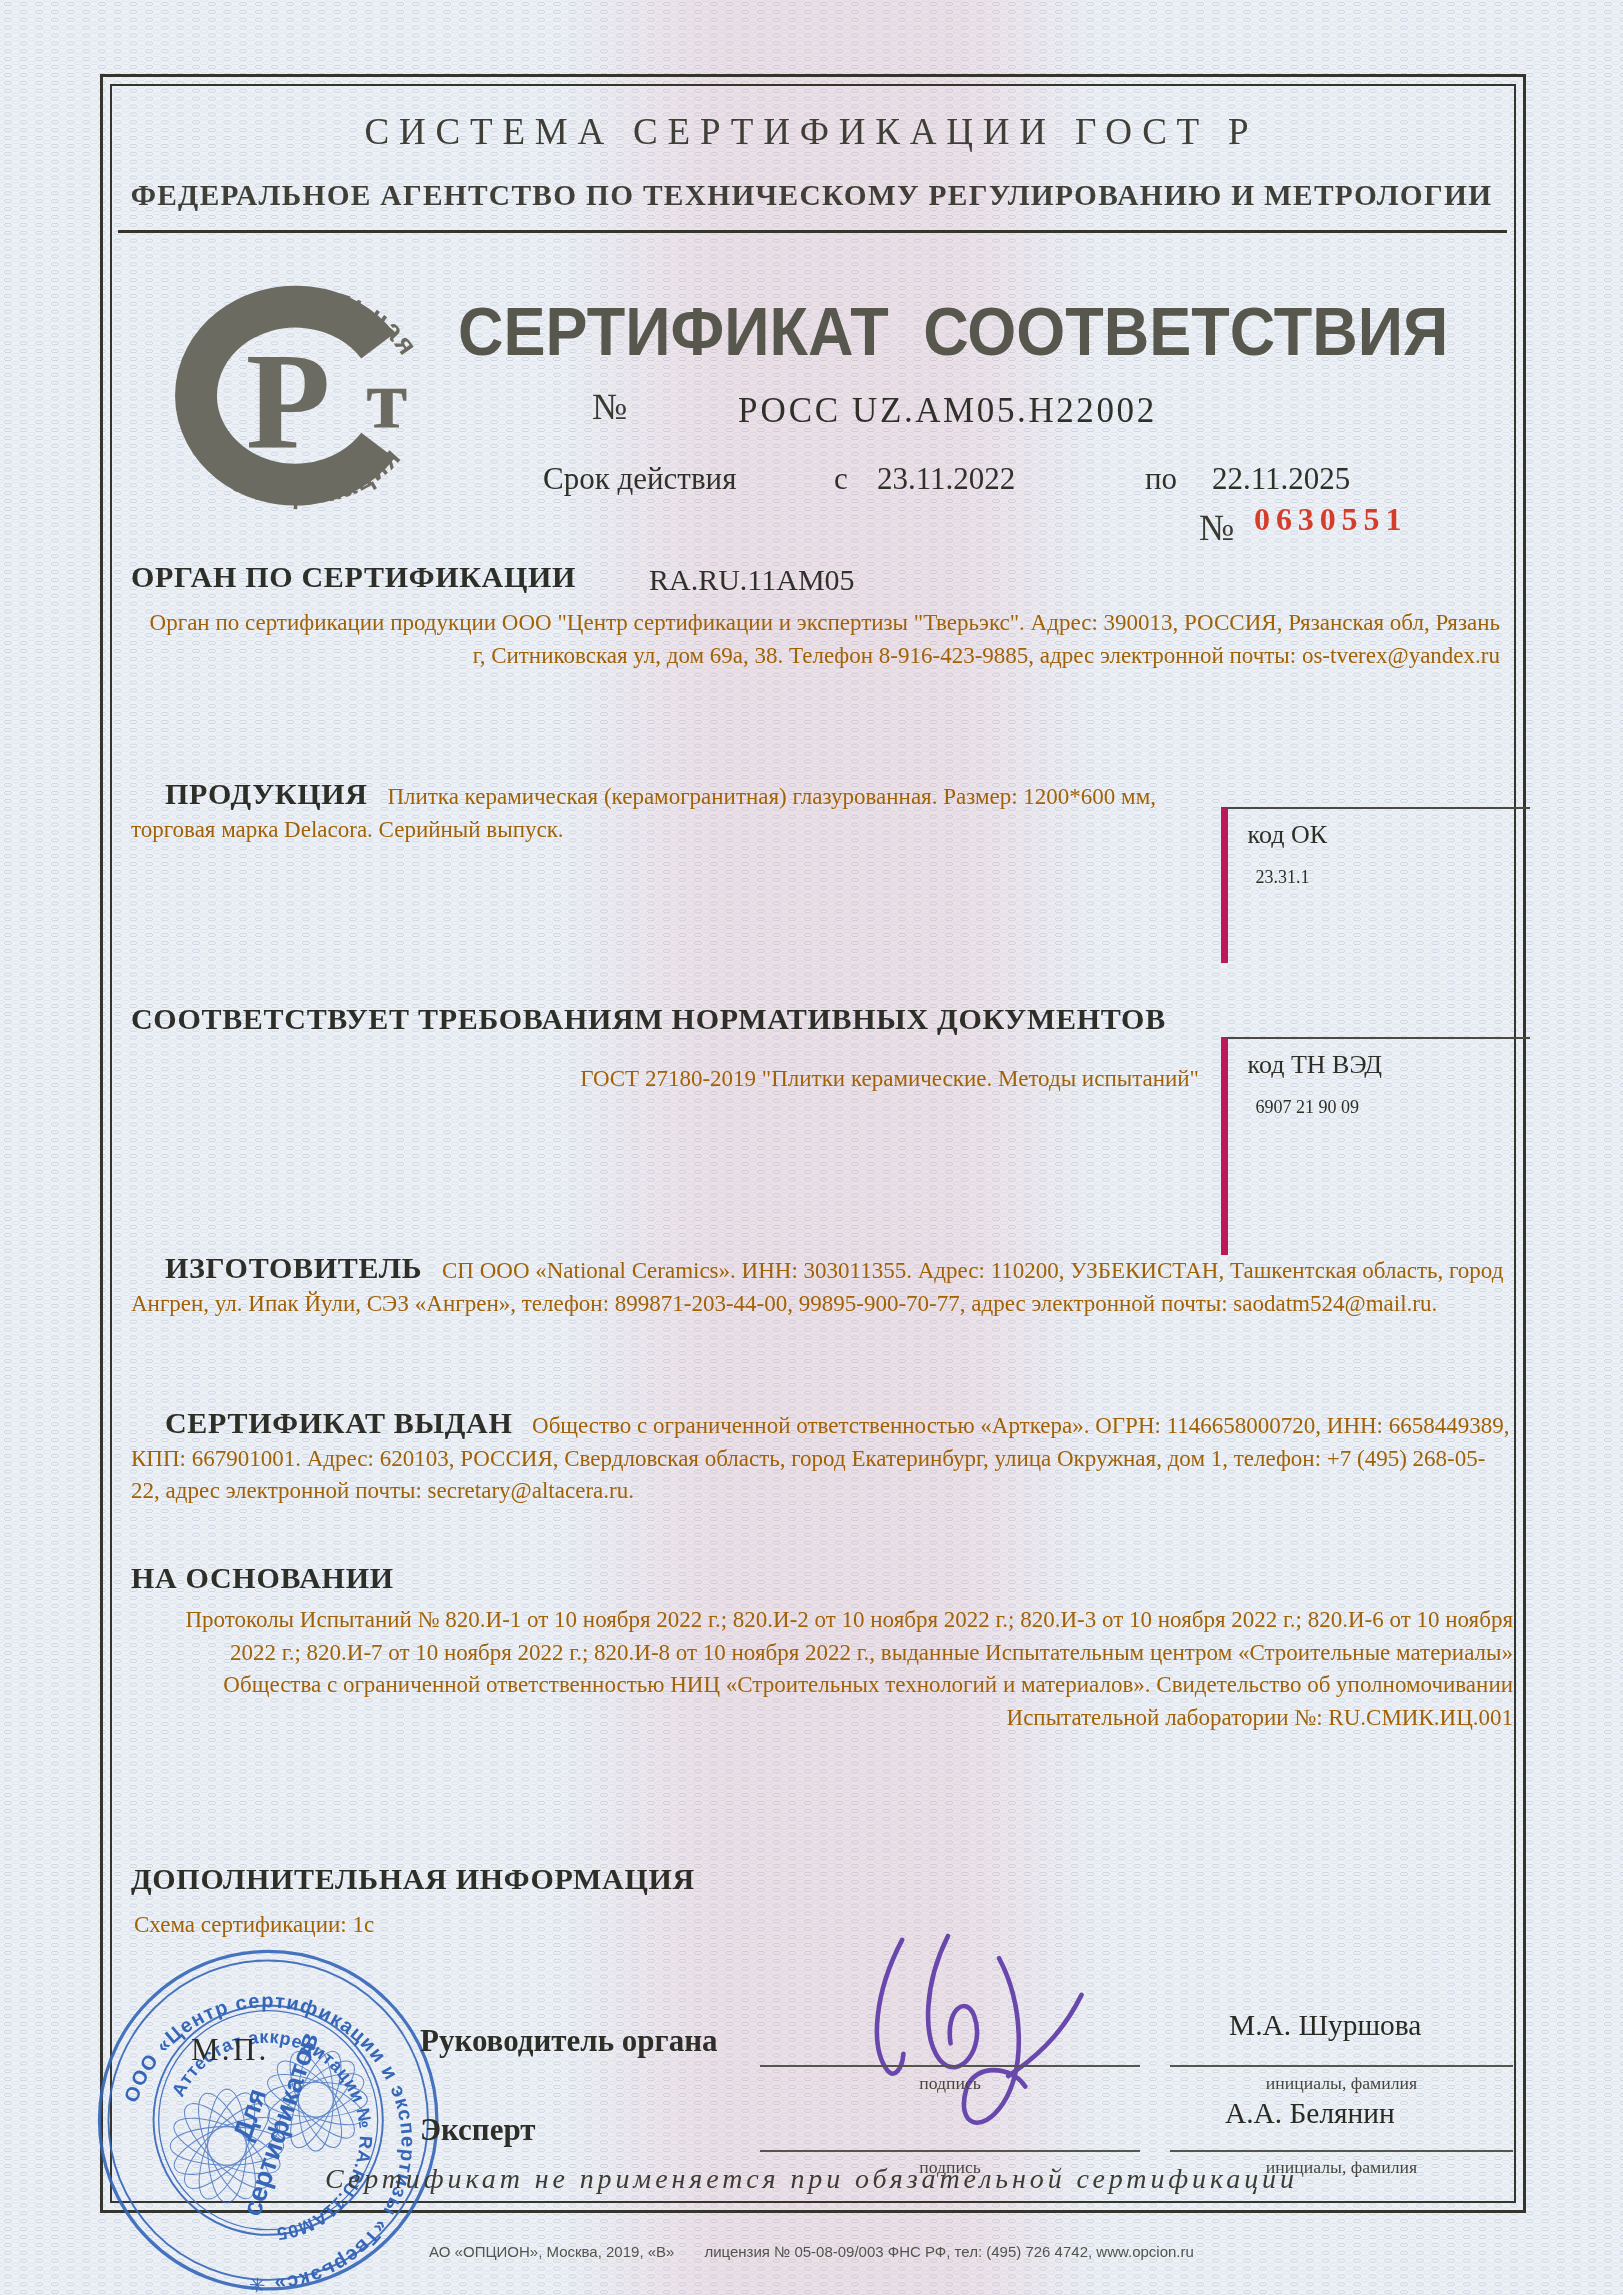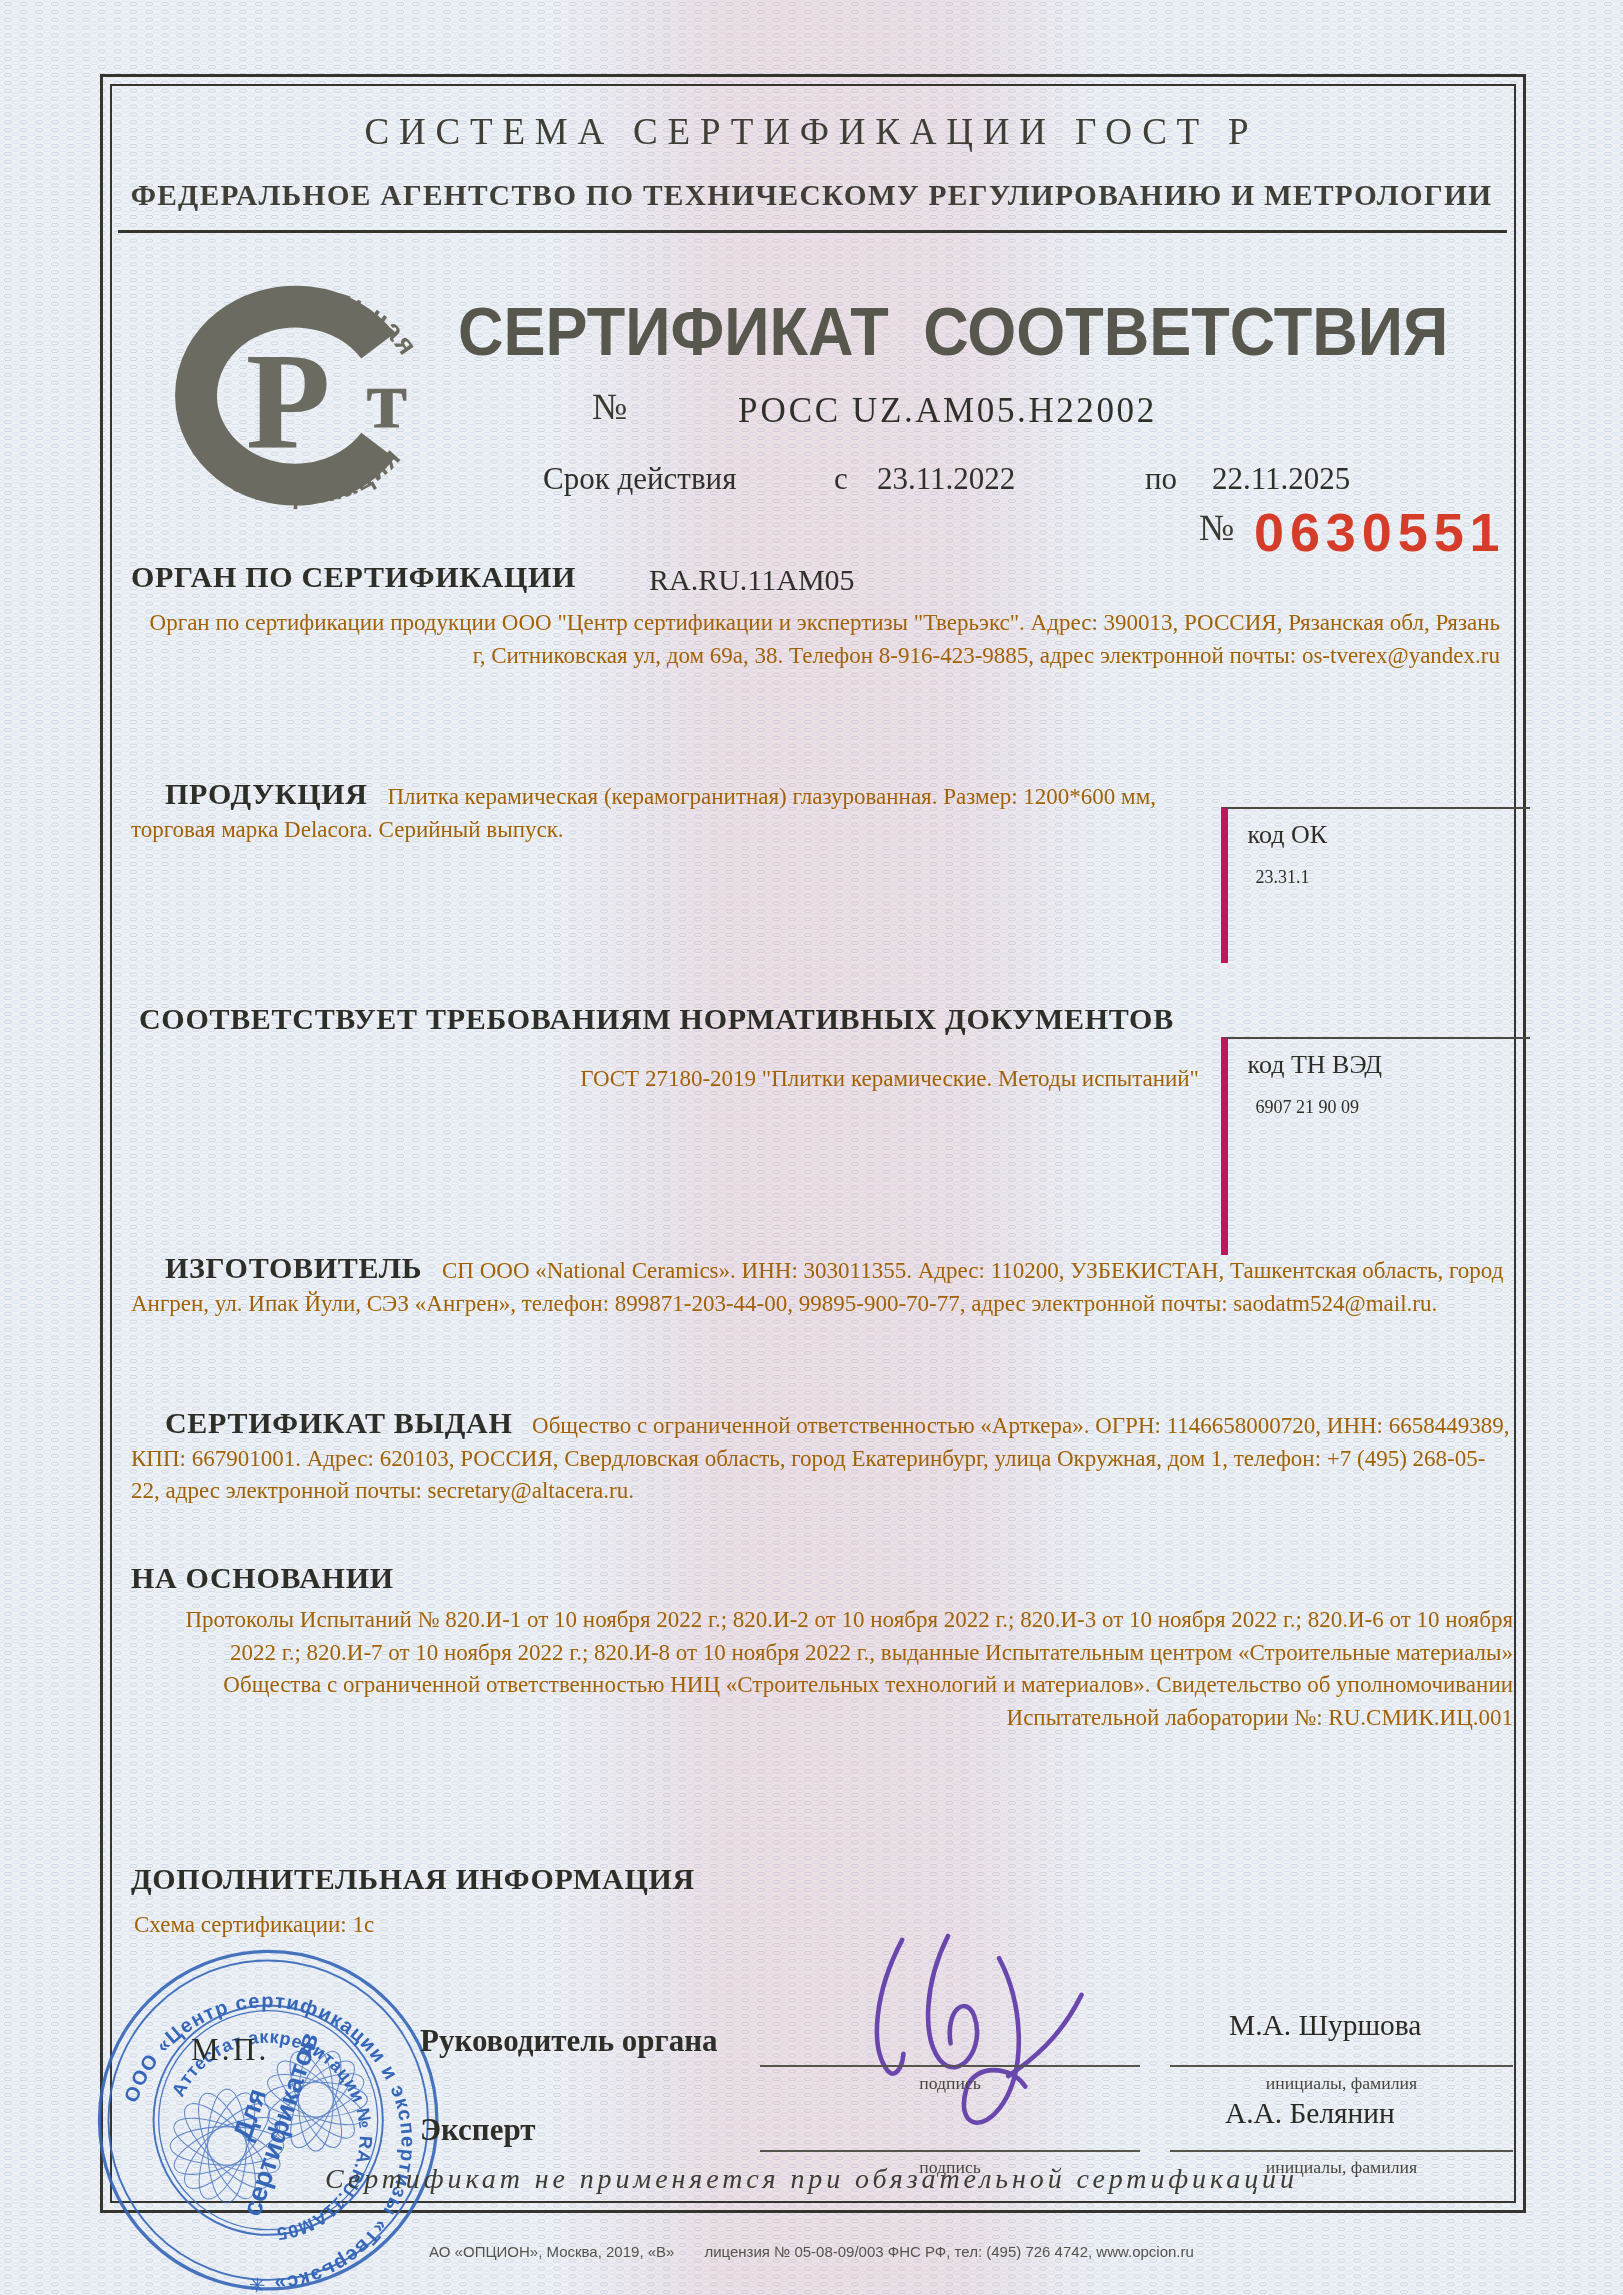--- a/index.html
+++ b/index.html
@@ -38,22 +38,22 @@
     left:458px; top:292px; width:1060px;
     font-family:"Liberation Sans","DejaVu Sans",sans-serif;
     font-weight:bold; font-size:63px; color:#57574e;
     letter-spacing:0px; word-spacing:17px; transform:scaleY(1.08); transform-origin:top left;
     white-space:nowrap;
   }
   .numlabel{font-size:37px; color:#3a3a33;}
   .numvalue{font-size:35px; letter-spacing:2.6px; color:#30302a;}
   .validity{font-size:31px; color:#30302a;}
   .rednum{
-    font-family:Liberation Sans, sans-serif;
-    font-size:54px; font-weight:bold; letter-spacing:5.9px;
+    font-family:Liberation Serif, serif;
+    font-size:32px; font-weight:bold; letter-spacing:5.9px;
   }
   .sech{font-size:30px; font-weight:bold; letter-spacing:0.7px; color:#2e2e28; white-space:nowrap;}
   .secreg{font-size:30px; color:#30302a; white-space:nowrap;}
   .body{font-size:23px; line-height:1.42; color:#a16207; text-align:right;}
   .inlinep .sech{margin-right:17px;margin-left:34px;}
   .codebox{border-top:2px solid #4a4a42; border-left:7px solid #be185d;}
   .codebox .cl{font-size:26px; color:#2e2e28; padding:10.5px 0 0 19.6px;}
   .codebox .cv{font-size:18px; color:#2e2e28; padding:17px 0 0 27.5px;}
   .sigline{border-bottom:2px solid #55554c; height:0;}
   .cap{font-size:17.7px; color:#45453e; text-align:center;}
@@ -122,21 +122,21 @@
 
   <div class="abs inlinep" style="left:131px; top:777px; width:1086px;">
     <span class="sech">ПРОДУКЦИЯ</span>
     <span class="body">Плитка керамическая (керамогранитная) глазурованная. Размер: 1200*600 мм, торговая марка Delacora. Серийный выпуск.</span>
   </div>
   <div class="abs codebox" style="left:1221px; top:807px; width:302px; height:154px;">
     <div class="cl">код ОК</div>
     <div class="cv">23.31.1</div>
   </div>
 
-  <div class="abs sech" style="left:139px; top:1002px;text-align:right;">СООТВЕТСТВУЕТ ТРЕБОВАНИЯМ НОРМАТИВНЫХ ДОКУМЕНТОВ</div>
+  <div class="abs sech" style="left:131px; top:1002px;text-align:right;">СООТВЕТСТВУЕТ ТРЕБОВАНИЯМ НОРМАТИВНЫХ ДОКУМЕНТОВ</div>
   <div class="abs body" style="left:139px; top:1063px; width:1060px;">ГОСТ 27180-2019 "Плитки керамические. Методы испытаний"</div>
   <div class="abs codebox" style="left:1221px; top:1037px; width:302px; height:216px;">
     <div class="cl">код ТН ВЭД</div>
     <div class="cv">6907 21 90 09</div>
   </div>
 
   <div class="abs inlinep" style="left:131px; top:1251px; width:1382px;">
     <span class="sech">ИЗГОТОВИТЕЛЬ</span>
     <span class="body">СП ООО «National Ceramics». ИНН: 303011355. Адрес: 110200, УЗБЕКИСТАН, Ташкентская область, город Ангрен, ул. Ипак Йули, СЭЗ «Ангрен», телефон: 899871-203-44-00, 99895-900-70-77, адрес электронной почты: saodatm524@mail.ru.</span>
   </div>

